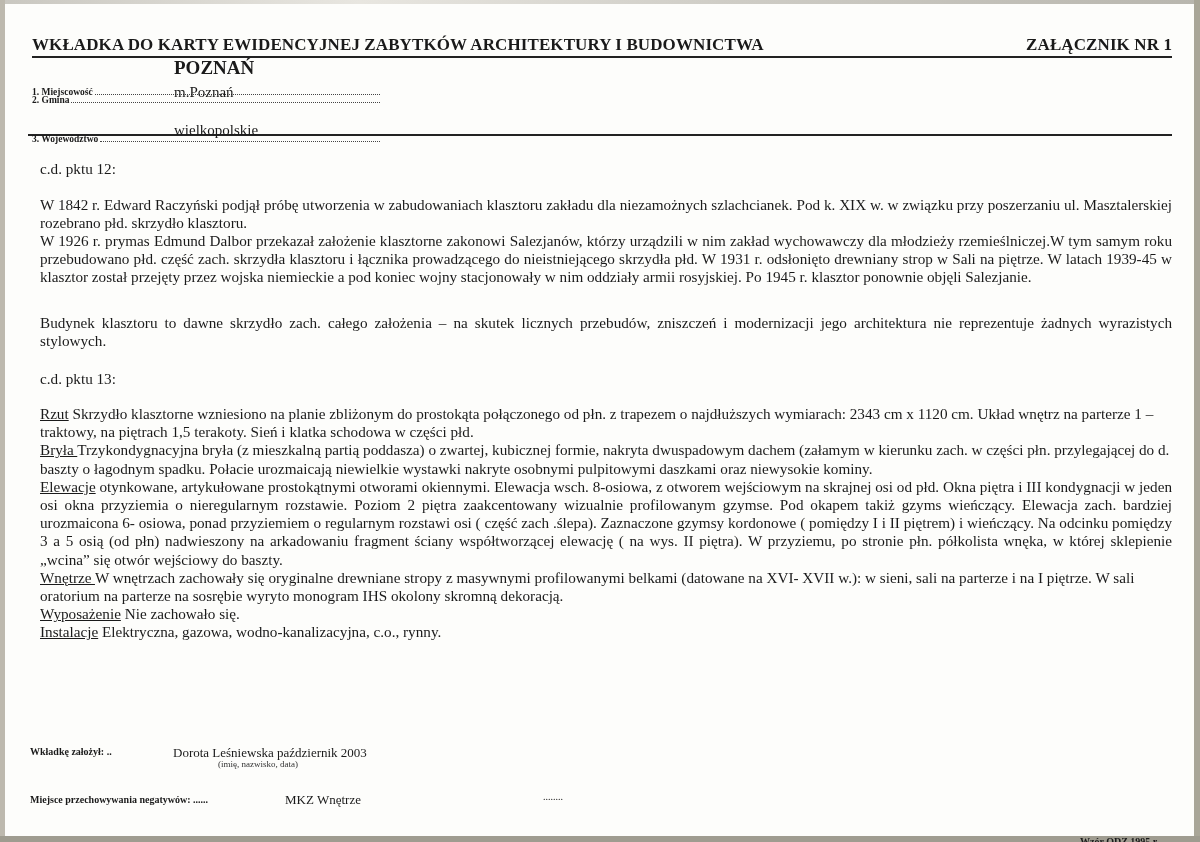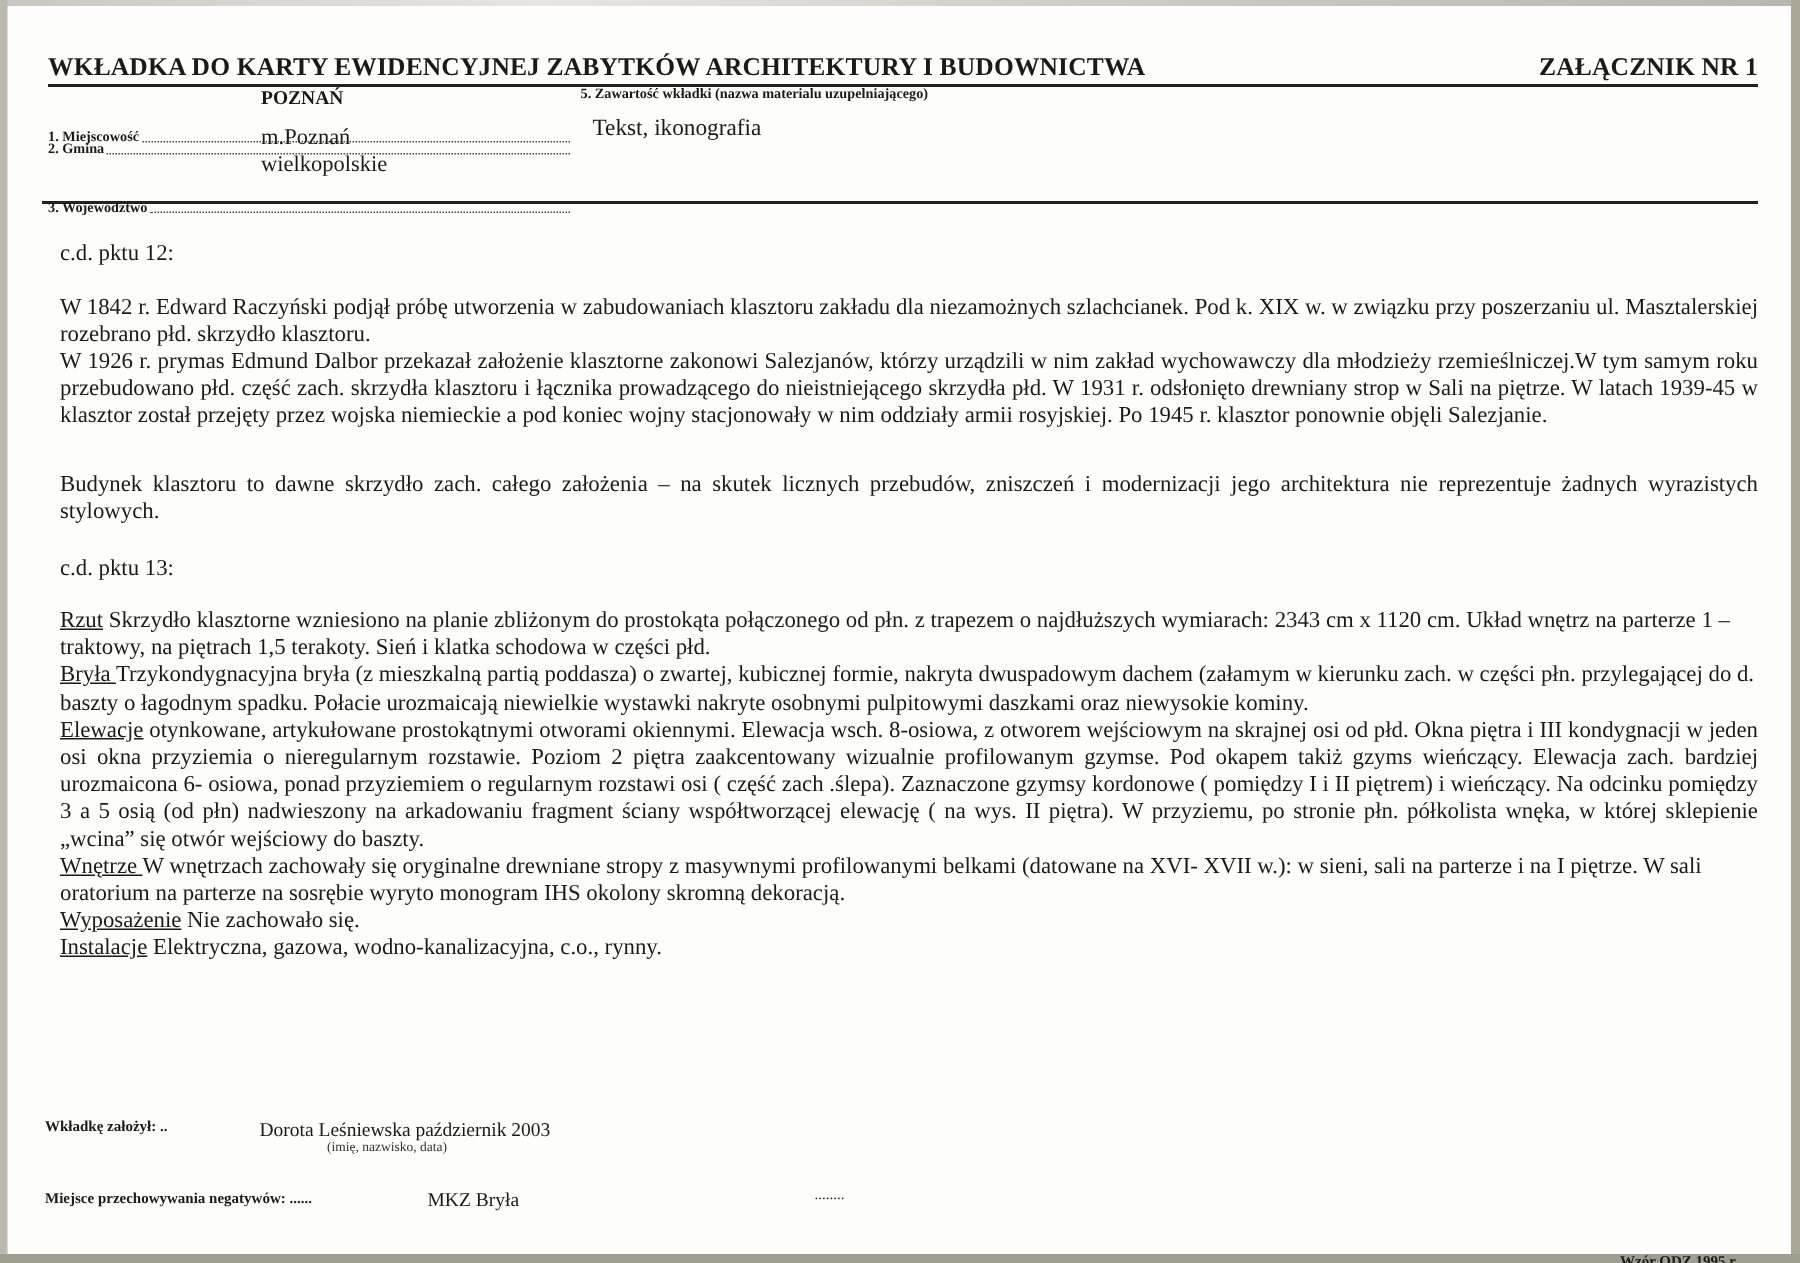--- a/index.html
+++ b/index.html
@@ -83,40 +83,36 @@
   <span>WKŁADKA DO KARTY EWIDENCYJNEJ ZABYTKÓW ARCHITEKTURY I BUDOWNICTWA</span>
   <span>ZAŁĄCZNIK NR 1</span>
 </div>
 
 <div class="info-table">
   <div class="col1">
     <div class="field-row" style="top:29px;">
       <span class="field-label">1. Miejscowość</span>
       <span class="field-dots"></span>
     </div>
-    <div class="field-value" style="left:146px; top:-1px; font-weight:bold; font-size:13px;">POZNAŃ</div>
+    <div class="field-value" style="left:146px; top:-1px; font-weight:bold; font-size:19px;">POZNAŃ</div>
 
     <div class="field-row" style="top:37px;">
       <span class="field-label">2. Gmina</span>
       <span class="field-dots"></span>
     </div>
     <div class="field-value" style="left:146px; top:26px;">m.Poznań</div>
 
     <div class="field-row" style="top:76px;">
       <span class="field-label">3. Województwo</span>
       <span class="field-dots"></span>
     </div>
-    <div class="field-value" style="left:146px; top:44px;">wielkopolskie</div>
+    <div class="field-value" style="left:146px; top:64px;">wielkopolskie</div>
   </div>
 
 
-  <div class="col3">
-    <div class="small-label">5. Zawartość wkładki (nazwa materialu uzupelniającego)</div>
-    <div class="content-val">Tekst, ikonografia</div>
-  </div>
 </div>
 
 <div class="body-text" style="top:160px;">c.d. pktu 12:</div>
 <div class="body-text just" style="top:196px;">W 1842 r. Edward Raczyński podjął próbę utworzenia w zabudowaniach klasztoru zakładu dla niezamożnych szlachcianek. Pod k. XIX w. w związku przy poszerzaniu ul. Masztalerskiej rozebrano płd. skrzydło klasztoru.</div>
 <div class="body-text just" style="top:232px;">W 1926 r. prymas Edmund Dalbor przekazał założenie klasztorne zakonowi Salezjanów, którzy urządzili w nim zakład wychowawczy dla młodzieży rzemieślniczej.W tym samym roku przebudowano płd. część zach. skrzydła      klasztoru i łącznika prowadzącego do nieistniejącego skrzydła płd. W 1931 r. odsłonięto drewniany strop w Sali na piętrze. W latach 1939-45 w klasztor  został przejęty przez wojska niemieckie a pod koniec wojny stacjonowały w nim oddziały armii rosyjskiej. Po 1945 r. klasztor ponownie objęli Salezjanie.</div>
 <div class="body-text just" style="top:314px;">Budynek klasztoru to dawne skrzydło zach. całego założenia – na skutek licznych przebudów, zniszczeń i modernizacji jego architektura nie reprezentuje żadnych wyrazistych stylowych.</div>
 
 <div class="body-text" style="top:370px;">c.d. pktu 13:</div>
 
 <div class="body-text" style="top:405px;">
@@ -126,15 +122,15 @@
   <div><span class="sec-label">Wnętrze </span><span>W wnętrzach zachowały się oryginalne drewniane stropy z masywnymi profilowanymi belkami (datowane na XVI- XVII w.): w sieni, sali na parterze i na I piętrze. W sali oratorium na parterze na sosrębie wyryto monogram IHS okolony skromną dekoracją.</span></div>
   <div><span class="sec-label">Wyposażenie</span><span> Nie zachowało się.</span></div>
   <div><span class="sec-label">Instalacje</span><span> Elektryczna, gazowa, wodno-kanalizacyjna, c.o., rynny.</span></div>
 </div>
 
 <div class="footer-label" style="left:30px; top:746px;">Wkładkę założył: ..</div>
 <div class="footer-value" style="left:173px; top:745px;">Dorota Leśniewska październik 2003</div>
 <div class="footer-hint" style="left:218px; top:759px;">(imię, nazwisko, data)</div>
 
 <div class="footer-label" style="left:30px; top:794px;">Miejsce przechowywania negatywów: ......</div>
-<div class="footer-value" style="left:285px; top:792px;">MKZ Bryła</div>
+<div class="footer-value" style="left:285px; top:792px;">MKZ Wnętrze</div>
 <div class="footer-label" style="left:543px; top:791px; font-weight:normal;">........</div>
 <div class="footer-label" style="left:1080px; top:836px;">Wzór ODZ 1995 r.</div>
 
 </body></html>

